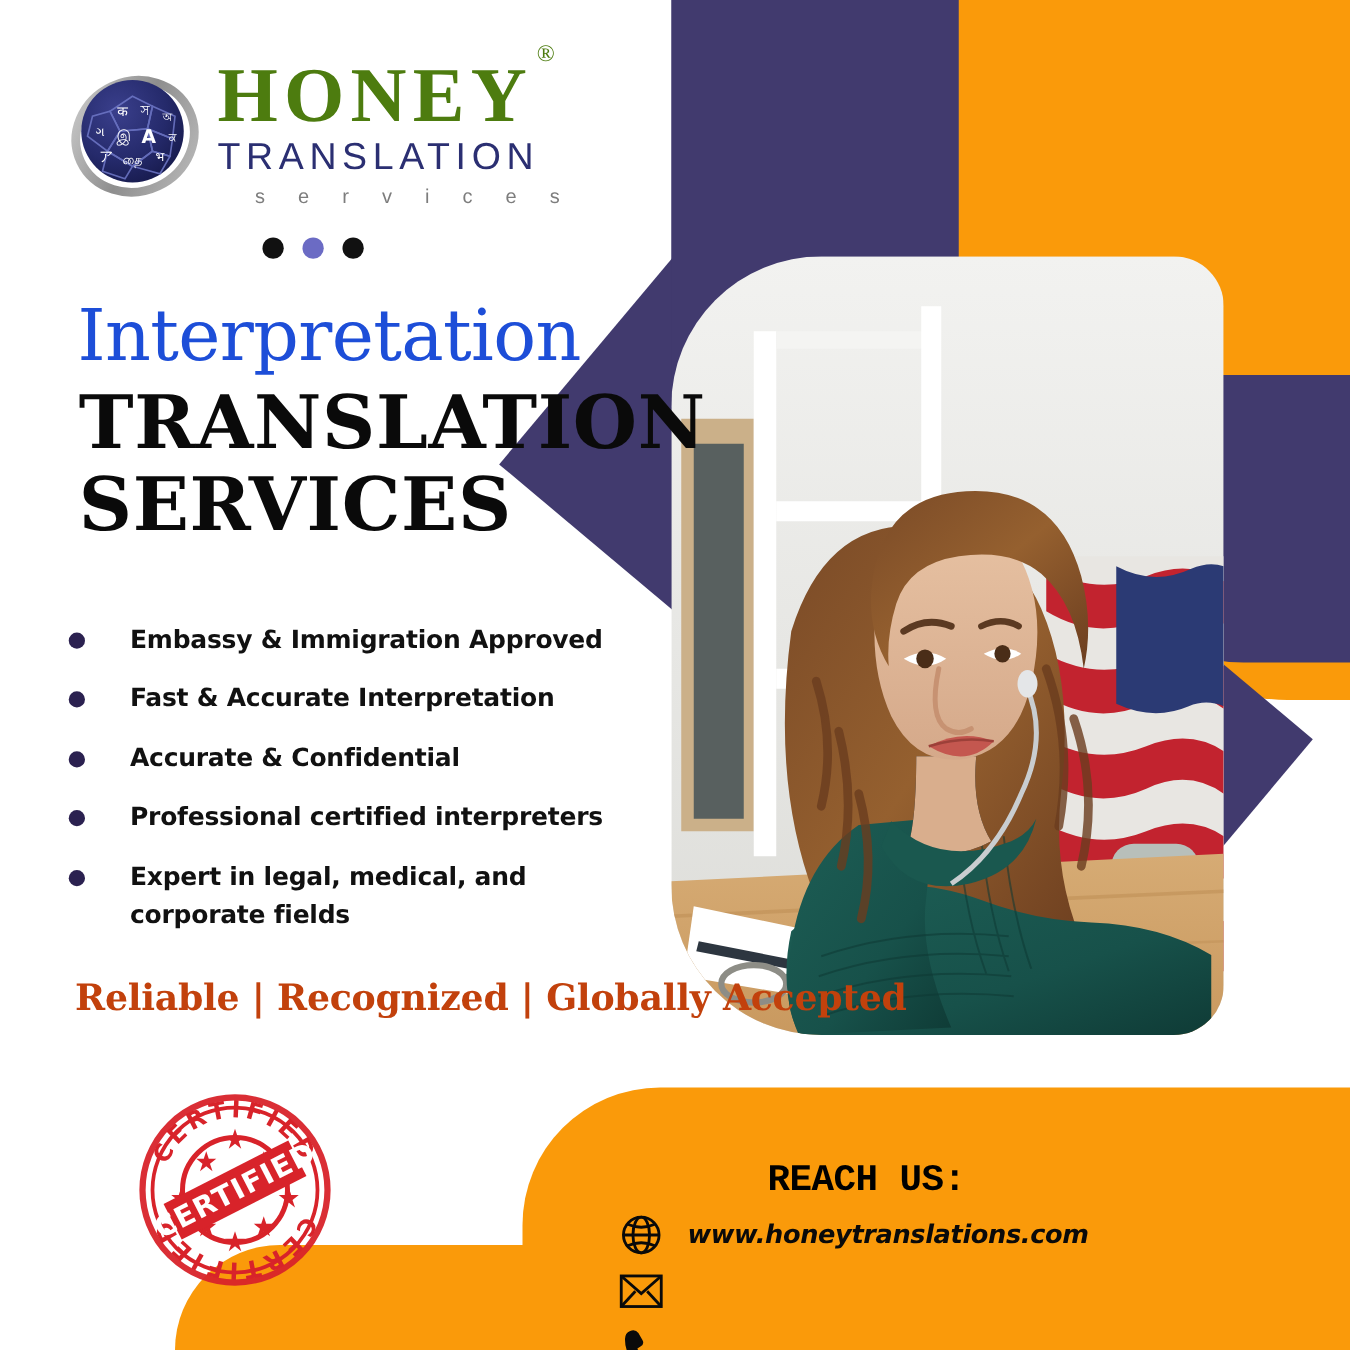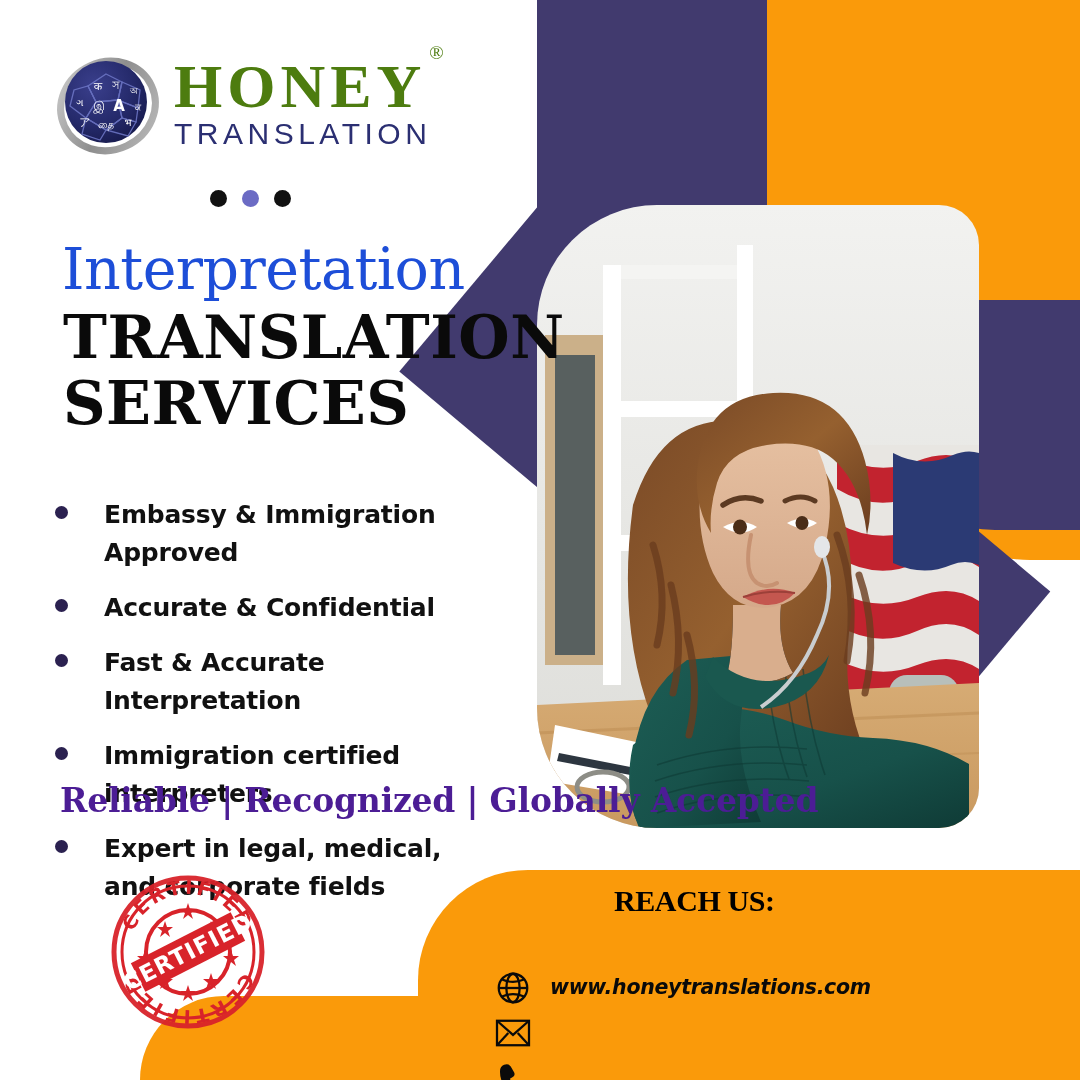--- a/index.html
+++ b/index.html
@@ -118,39 +118,39 @@
   
   .bullets{position:absolute;left:55px;top:496px;width:470px;}
   .bullet-row{display:flex;align-items:flex-start;margin-bottom:17px;}
   .bullet-dot{
     width:13px;height:13px;border-radius:50%;
     background:#2B2150;flex:0 0 13px;margin-top:10px;
   }
   .bullet-text{
     margin-left:36px;
     font-family:"DejaVu Sans", sans-serif;
-    font-size:25px;font-weight:700;color:#111;
+    font-size:20px;font-weight:700;color:#111;
     line-height:1.52;letter-spacing:-0.2px;
   }
 
   .tagline{
     position:absolute;left:60px;top:781px;
     font-family:"DejaVu Serif", serif;
-    font-size:33px;font-weight:700;color:#4c1d95;
+    font-size:29px;font-weight:700;color:#c2410c;
     letter-spacing:-0.2px;
     text-align:center;
   }
 
   
   .stamp{position:absolute;left:108px;top:872px;width:160px;height:160px;}
 
   
   .reach-title{
-    position:absolute;left:614px;top:884px;
-    font-family:Liberation Serif, serif;
+    position:absolute;left:614px;top:928px;
+    font-family:Liberation Mono, monospace;
     font-size:30px;font-weight:700;color:#000;
     letter-spacing:-0.4px;
   }
   .contact-list{position:absolute;left:492px;top:969px;width:560px;font-style:italic;}
   .contact-row{display:flex;align-items:center;margin-bottom:8px;}
   .contact-icon{width:42px;flex:0 0 42px;display:flex;align-items:center;justify-content:center;}
   .contact-text{
     margin-left:16px;
     font-family:"DejaVu Sans", sans-serif;
     font-size:20.5px;font-weight:700;color:#0a0a0a;
@@ -320,20 +320,21 @@
           <text x="86" y="62" font-size="9">ਕ</text>
           <text x="33" y="78" font-size="11">ア</text>
           <text x="54" y="80" font-size="10">தை</text>
           <text x="76" y="78" font-size="10">भ</text>
         </g>
       </svg>
     </div>
     <div class="logo-text">
       <div class="logo-honey"><span>HONEY</span><span class="logo-reg">®</span></div>
       <div class="logo-sub">TRANSLATION</div>
+      <div class="logo-sub2">s e r v i c e s</div>
     </div>
   </div>
 
   <div class="dots">
     <span class="dot" style="background:#111111"></span>
     <span class="dot" style="background:#6B6BC4"></span>
     <span class="dot" style="background:#111111"></span>
   </div>
 
   <div class="head-script">Interpretation</div>
@@ -342,29 +343,29 @@
     <div>SERVICES</div>
   </div>
 
   <div class="bullets">
     <div class="bullet-row">
       <span class="bullet-dot"></span>
       <span class="bullet-text">Embassy &amp; Immigration Approved</span>
     </div>
     <div class="bullet-row">
       <span class="bullet-dot"></span>
-      <span class="bullet-text">Accurate &amp; Confidential</span>
+      <span class="bullet-text">Fast &amp; Accurate Interpretation</span>
     </div>
     <div class="bullet-row">
       <span class="bullet-dot"></span>
-      <span class="bullet-text">Fast &amp; Accurate Interpretation</span>
+      <span class="bullet-text">Accurate &amp; Confidential</span>
     </div>
     <div class="bullet-row">
       <span class="bullet-dot"></span>
-      <span class="bullet-text">Immigration certified interpreters</span>
+      <span class="bullet-text">Professional certified interpreters</span>
     </div>
     <div class="bullet-row">
       <span class="bullet-dot"></span>
       <span class="bullet-text" style="max-width:345px">Expert in legal, medical, and corporate fields</span>
     </div>
   </div>
 
   <div class="tagline">Reliable  |  Recognized  |  Globally Accepted</div>
 
   <div class="stamp">

